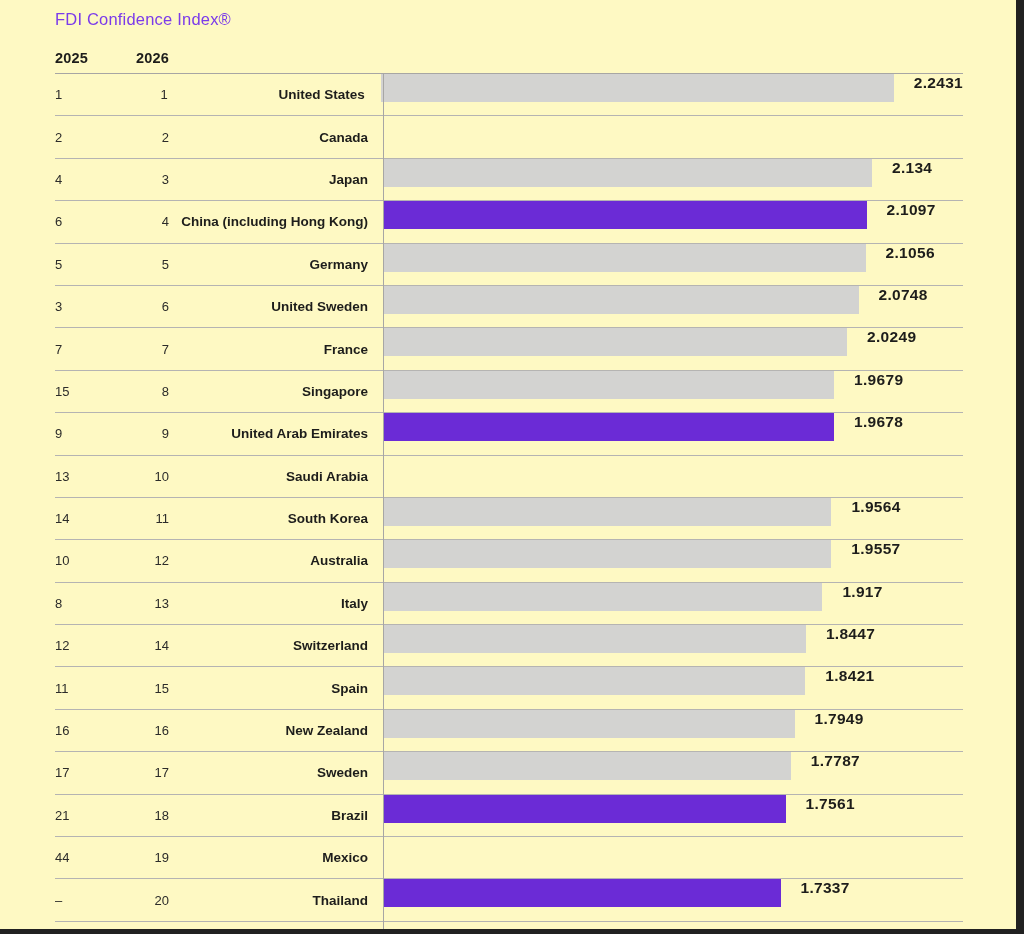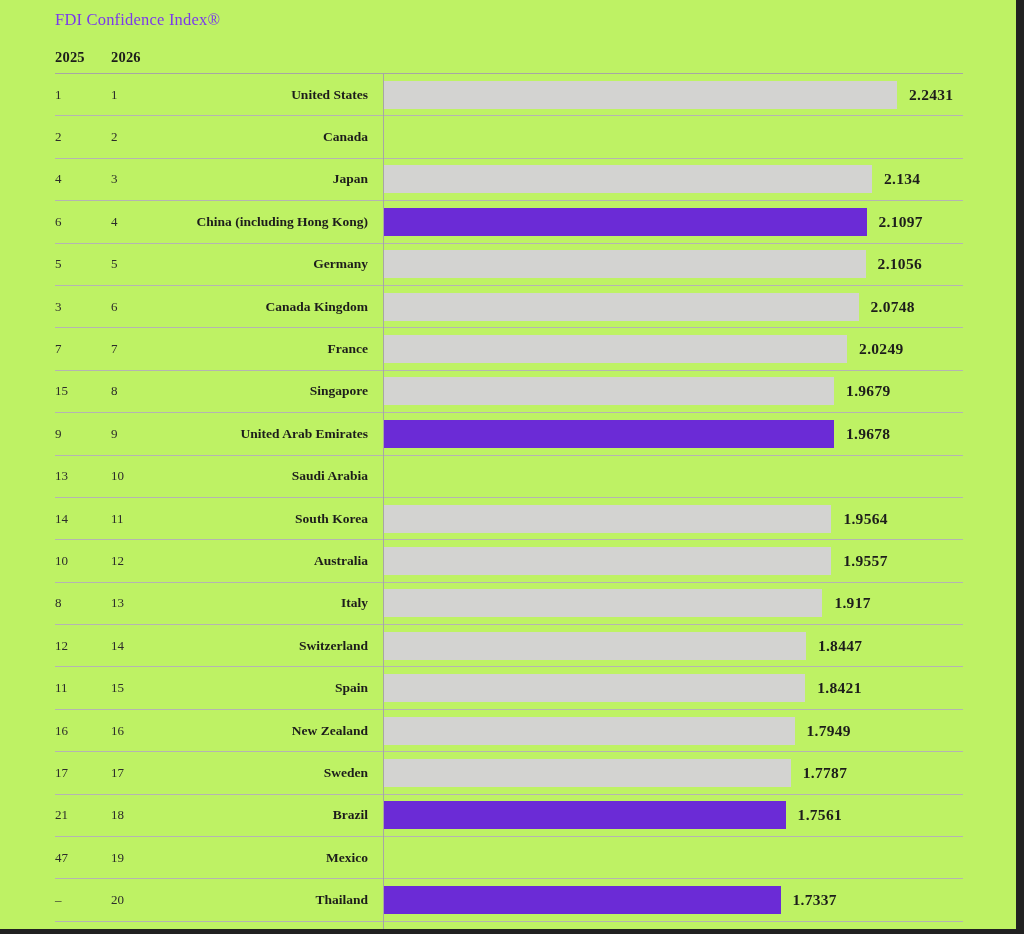--- a/index.html
+++ b/index.html
@@ -1,55 +1,55 @@
 <!DOCTYPE html>
 <html><head>
 <meta charset="utf-8">
 <style>
   html,body { margin:0; padding:0; }
   .page {
     position:relative;
     width:1024px; height:934px;
-    background:#bef264;
+    background:#fef9c3;
     overflow:hidden;
-    font-family:Liberation Serif, serif;
+    font-family:Liberation Sans, sans-serif;
     color:#1d1d1b;
   }
   .chart-title {
     position:absolute; left:55px; top:10px;
     font-size:16.5px; letter-spacing:0.2px;
   }
   .table {
     position:absolute; left:55px; top:40px; width:908px;
   }
   .header-row {
     display:flex; align-items:flex-end;
     height:34px; padding-bottom:7px; box-sizing:border-box;
     border-bottom:1px solid #a7a6a4;
   }
   .col-r1 { width:56px; text-align:left; }
-  .col-r2 { width:58px; text-align:left; }
+  .col-r2 { width:58px; text-align:right; }
   .header-row .col-r1, .header-row .col-r2 {
     font-weight:700; font-size:14.5px; letter-spacing:0.2px;
   }
   .row {
     display:flex; align-items:center;
     height:42.4px; box-sizing:border-box;
     border-bottom:1px solid #b5b4b2;
   }
   .rank { font-size:13px; color:#2c2c2a; }
   .country {
     width:214px; box-sizing:border-box;
     text-align:right; padding-right:15px;
     font-weight:700; font-size:13.5px;
   }
   .barwrap {
     flex:1; height:100%;
-    display:flex; align-items:center;
-    padding-left:1px; box-sizing:border-box;
+    display:flex; 
+    padding-left:1px; box-sizing:border-box;gap:8px;
   }
   .bar { height:28px; }
   .value {
     margin-left:12px; white-space:nowrap;
     font-weight:700; font-size:15.5px; letter-spacing:0.3px;
   }
   .vline {
     position:absolute; left:383px; top:74px;
     width:1px; height:855px; background:#a7a6a4;
   }
@@ -111,21 +111,21 @@
           <span class="rank col-r2">5</span>
           <span class="country">Germany</span>
           <div class="barwrap">
             <div class="bar" style="width: 481.6px; background: rgb(211, 211, 209);"></div>
             <span class="value">2.1056</span>
           </div>
         </div>
         <div class="row">
           <span class="rank col-r1">3</span>
           <span class="rank col-r2">6</span>
-          <span class="country">Canada Kingdom</span>
+          <span class="country">United Sweden</span>
           <div class="barwrap">
             <div class="bar" style="width: 474.5px; background: rgb(211, 211, 209);"></div>
             <span class="value">2.0748</span>
           </div>
         </div>
         <div class="row">
           <span class="rank col-r1">7</span>
           <span class="rank col-r2">7</span>
           <span class="country">France</span>
           <div class="barwrap">
@@ -222,21 +222,21 @@
         <div class="row">
           <span class="rank col-r1">21</span>
           <span class="rank col-r2">18</span>
           <span class="country">Brazil</span>
           <div class="barwrap">
             <div class="bar" style="width: 401.6px; background: rgb(107, 43, 214);"></div>
             <span class="value">1.7561</span>
           </div>
         </div>
         <div class="row">
-          <span class="rank col-r1">47</span>
+          <span class="rank col-r1">44</span>
           <span class="rank col-r2">19</span>
           <span class="country">Mexico</span>
         </div>
         <div class="row">
           <span class="rank col-r1">–</span>
           <span class="rank col-r2">20</span>
           <span class="country">Thailand</span>
           <div class="barwrap">
             <div class="bar" style="width: 396.5px; background: rgb(107, 43, 214);"></div>
             <span class="value">1.7337</span>

